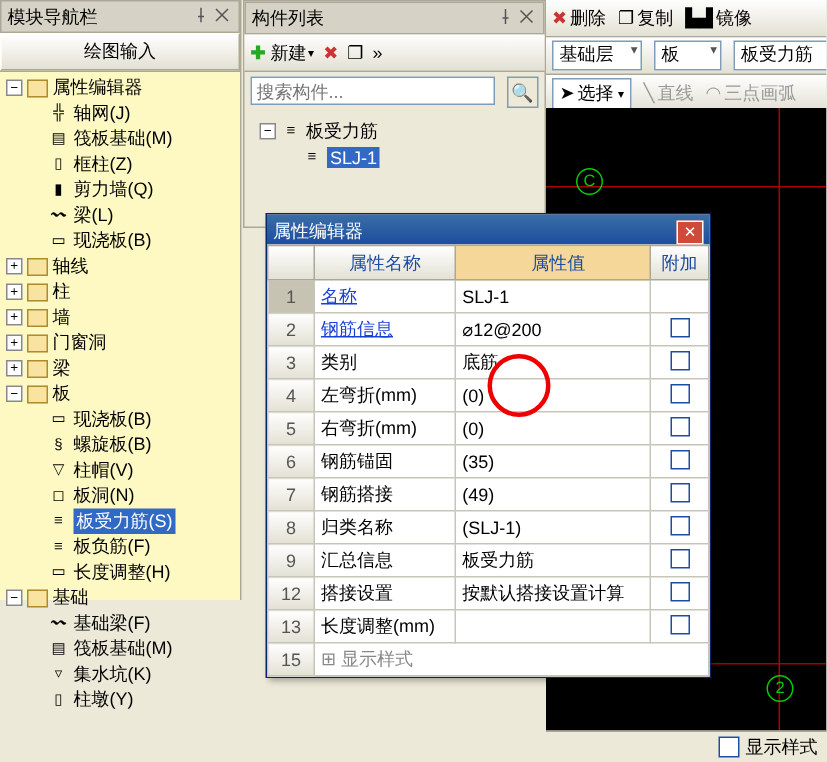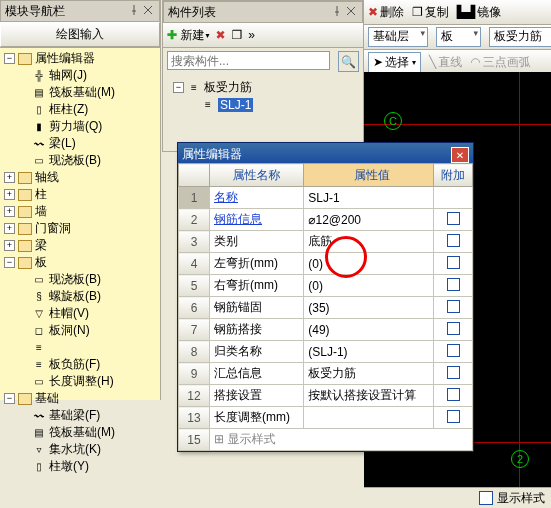--- a/index.html
+++ b/index.html
@@ -215,20 +215,21 @@
                 <div class="node">
                   <span class="noexp"></span>
                   <span class="ticon">◻</span>
                   <span>板洞(N)</span>
                 </div>
               </li>
           <li>
                 <div class="node">
                   <span class="noexp"></span>
                   <span class="ticon">≡</span>
+                  <span class="sel">板受力筋(S)</span>
                 </div>
               </li>
           <li>
                 <div class="node">
                   <span class="noexp"></span>
                   <span class="ticon">≡</span>
                   <span>板负筋(F)</span>
                 </div>
               </li>
           <li>

